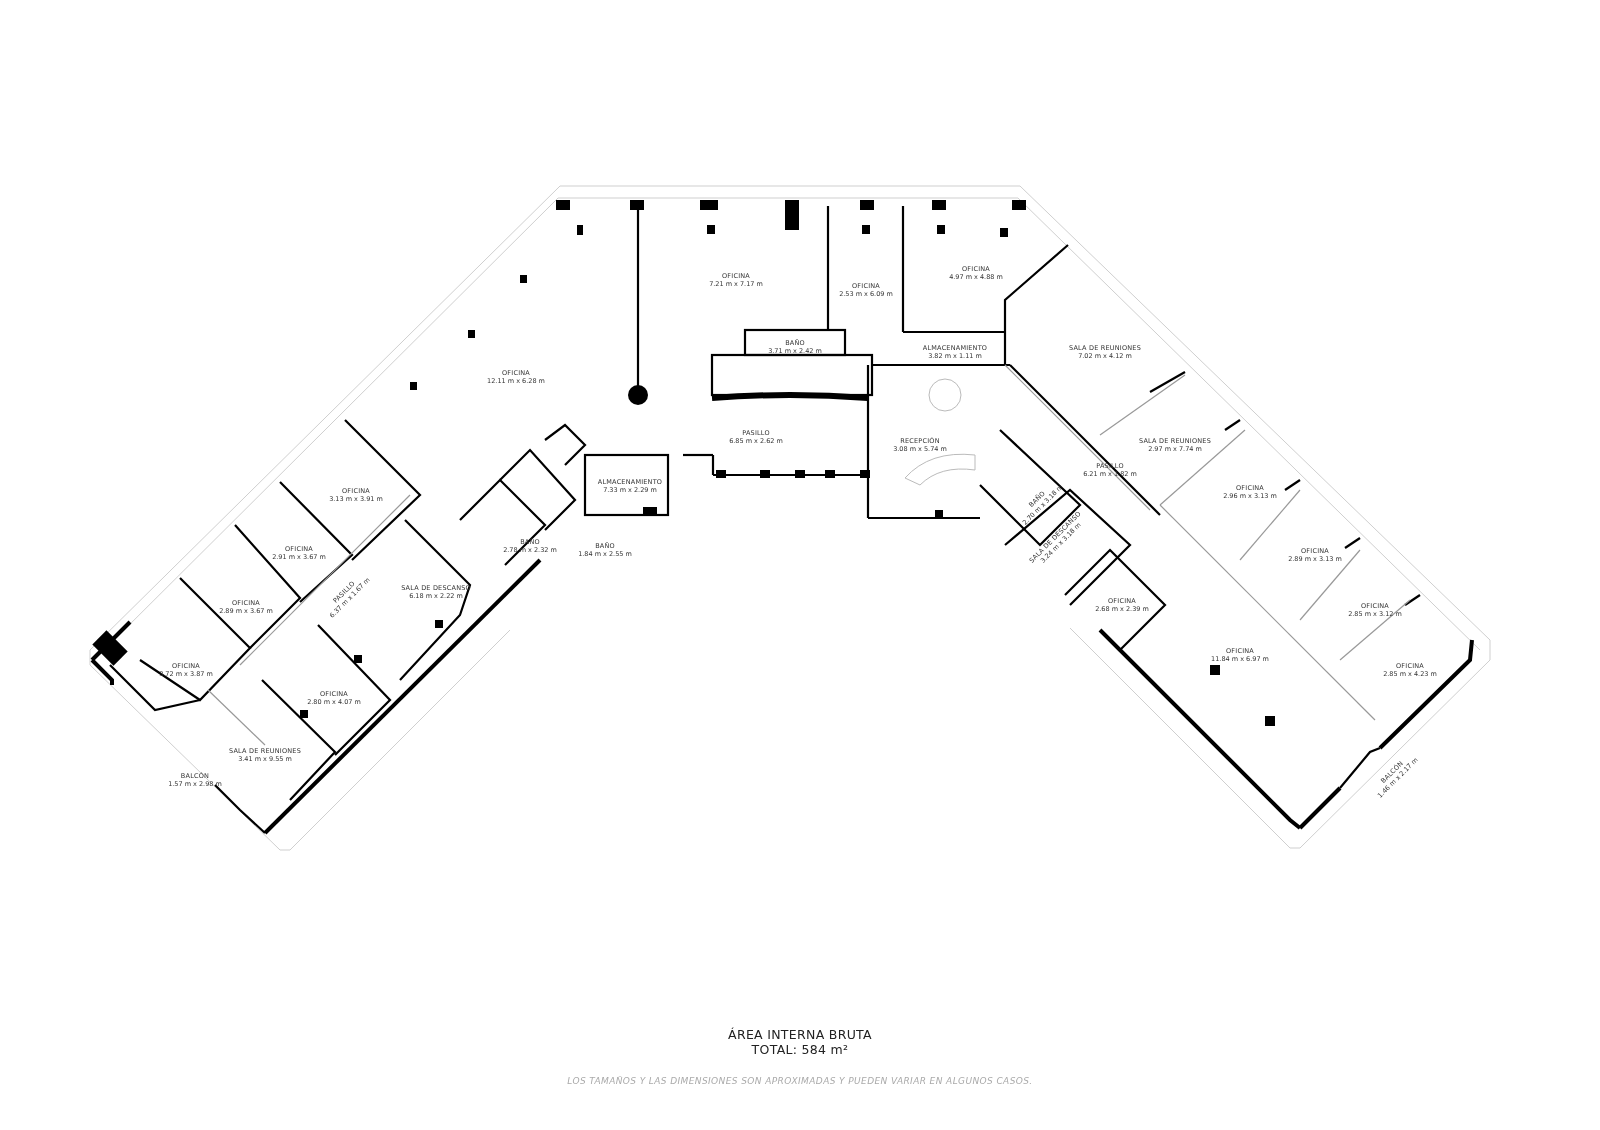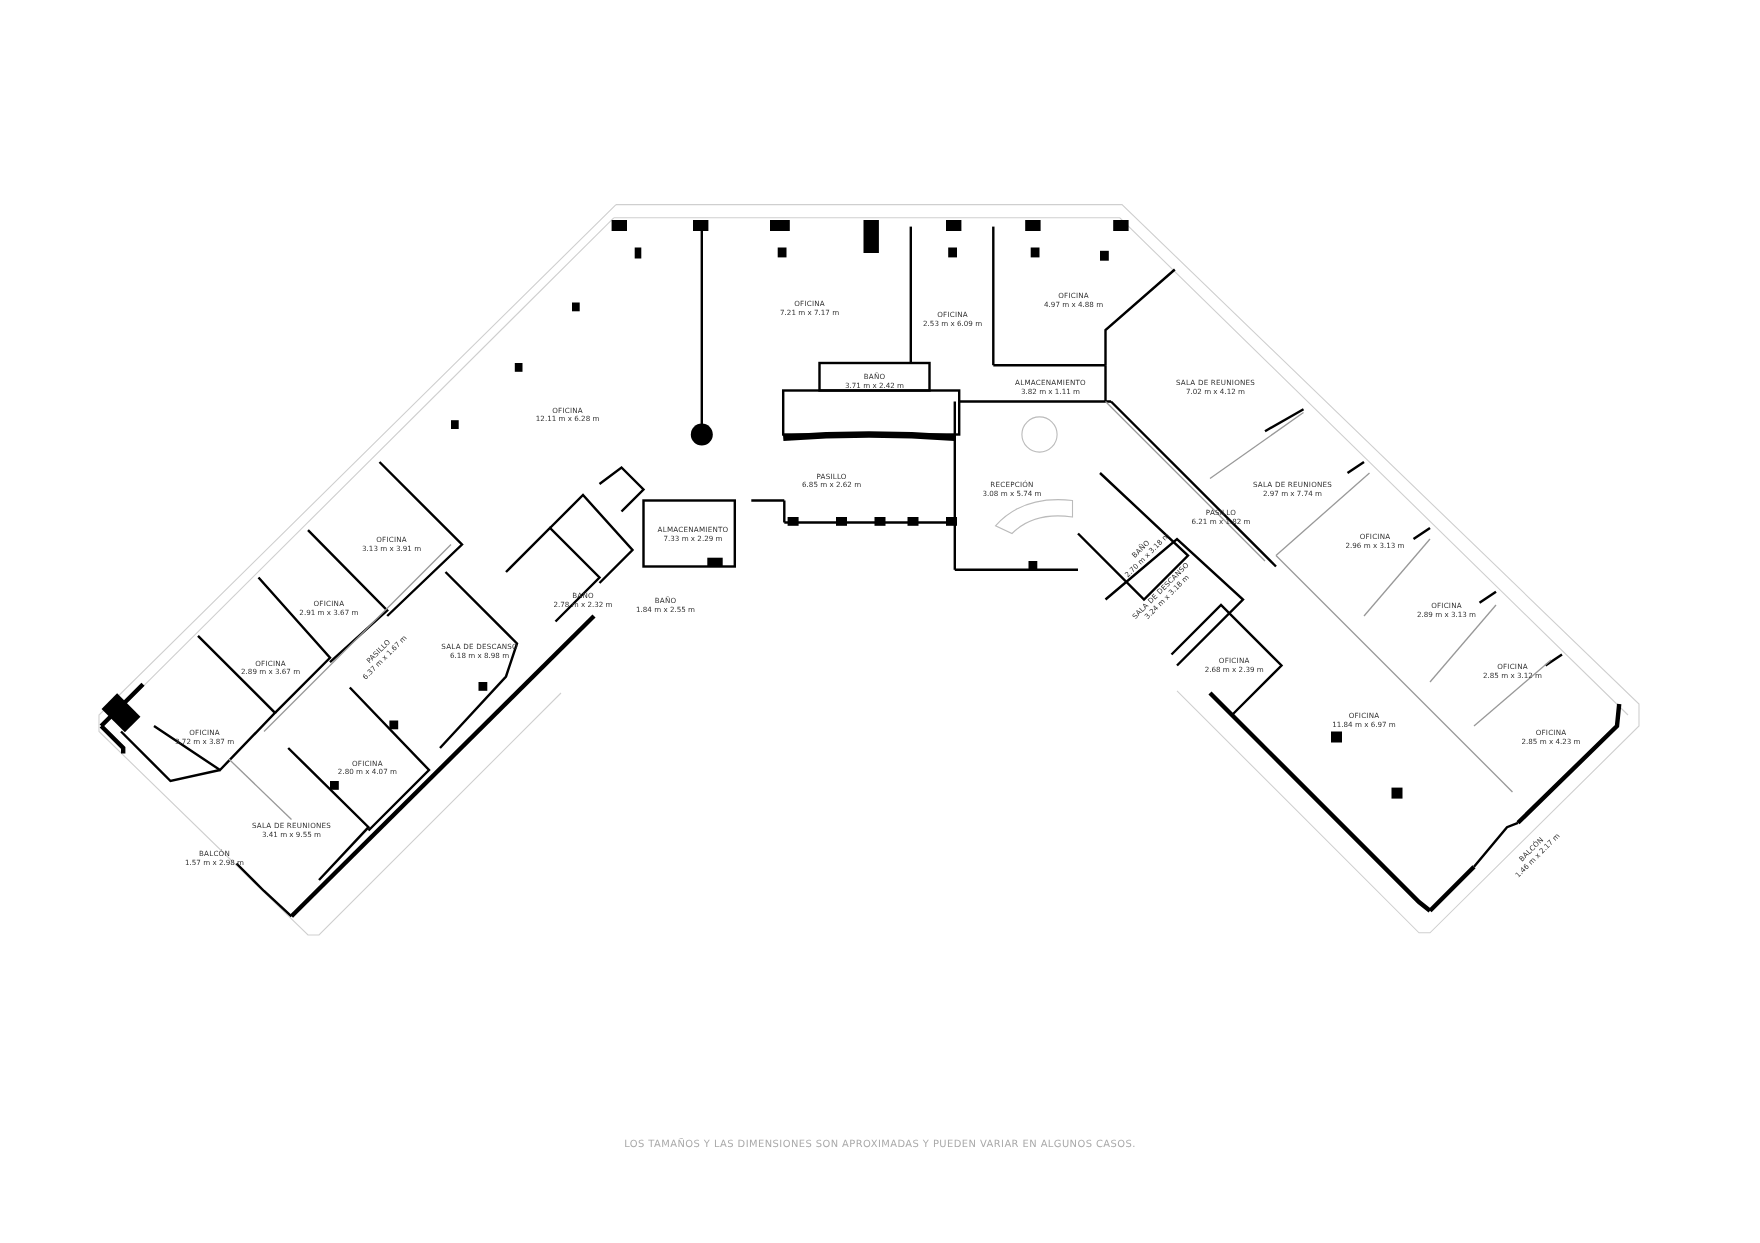--- a/index.html
+++ b/index.html
@@ -6,21 +6,21 @@
   body { width: 1600px; height: 1130px; position: relative; overflow: hidden;
          font-family: "DejaVu Sans", sans-serif; color: #222; }
   #plan { position: absolute; left: 0; top: 0; width: 1600px; height: 1130px; }
   .room-label { position: absolute; text-align: center; font-size: 6.5px; line-height: 8px;
                 color: #333; white-space: nowrap; transform: translate(-50%, -50%); }
   .room-label .name { display: block; letter-spacing: 0.2px; }
   .room-label .dims { display: block; }
   .rot-l { transform: translate(-50%, -50%) rotate(-45deg); }
   #summary { position: absolute; left: 0; width: 1600px; top: 1027px; text-align: center; }
   #summary .line { font-size: 12.5px; line-height: 15px; color: #222; letter-spacing: 0.3px; }
-  #summary .note { font-size: 9px; line-height: 12px; color: #aaa; letter-spacing: 0.4px; margin-top: 8px; }
+  #summary .note { font-size: 9px; line-height: 12px; color: #aaa; letter-spacing: 0.4px; margin-top: 18px; font-style: italic; }
 </style>
 </head>
 <body>
 
 <svg id="plan" viewBox="0 0 1600 1130" xmlns="http://www.w3.org/2000/svg">
 
   <g fill="none" stroke="#cfcfcf" stroke-width="1">
     <polyline points="560,186 1020,186 1490,640 1490,660 1300,848 1290,848 1070,628"></polyline>
     <polyline points="560,186 90,650 90,665 280,850 290,850 510,630"></polyline>
     <polyline points="558,198 1018,198 1480,650"></polyline>
@@ -233,21 +233,21 @@
   <div class="room-label" style="left:186px;top:670px;">
       <span class="name">OFICINA</span>
       <span class="dims">3.72 m x 3.87 m</span>
     </div>
   <div class="room-label rot-l" style="left:347px;top:595px;">
       <span class="name">PASILLO</span>
       <span class="dims">6.37 m x 1.67 m</span>
     </div>
   <div class="room-label" style="left:436px;top:592px;">
       <span class="name">SALA DE DESCANSO</span>
-      <span class="dims">6.18 m x 8.98 m</span>
+      <span class="dims">6.18 m x 2.22 m</span>
     </div>
   <div class="room-label" style="left:334px;top:698px;">
       <span class="name">OFICINA</span>
       <span class="dims">2.80 m x 4.07 m</span>
     </div>
   <div class="room-label" style="left:265px;top:755px;">
       <span class="name">SALA DE REUNIONES</span>
       <span class="dims">3.41 m x 9.55 m</span>
     </div>
   <div class="room-label" style="left:195px;top:780px;">
@@ -258,14 +258,16 @@
       <span class="name">BAÑO</span>
       <span class="dims">2.78 m x 2.32 m</span>
     </div>
   <div class="room-label" style="left:605px;top:550px;">
       <span class="name">BAÑO</span>
       <span class="dims">1.84 m x 2.55 m</span>
     </div>
 </div>
 
 <div id="summary">
+  <div class="line">ÁREA INTERNA BRUTA</div>
+  <div class="line">TOTAL: 584 m²</div>
   <div class="note">LOS TAMAÑOS Y LAS DIMENSIONES SON APROXIMADAS Y PUEDEN VARIAR EN ALGUNOS CASOS.</div>
 </div>
 
 </body></html>

